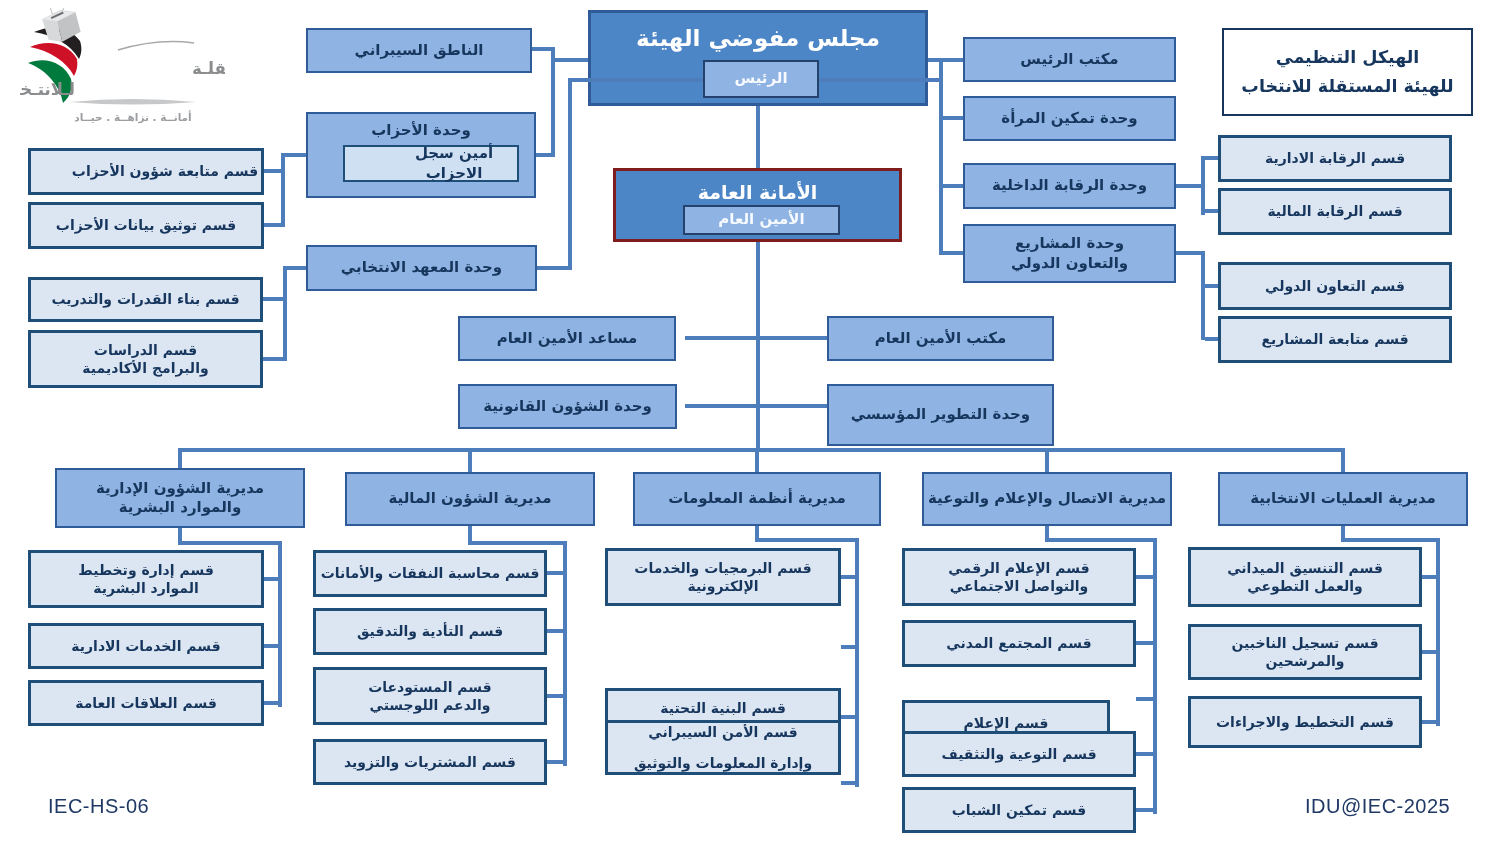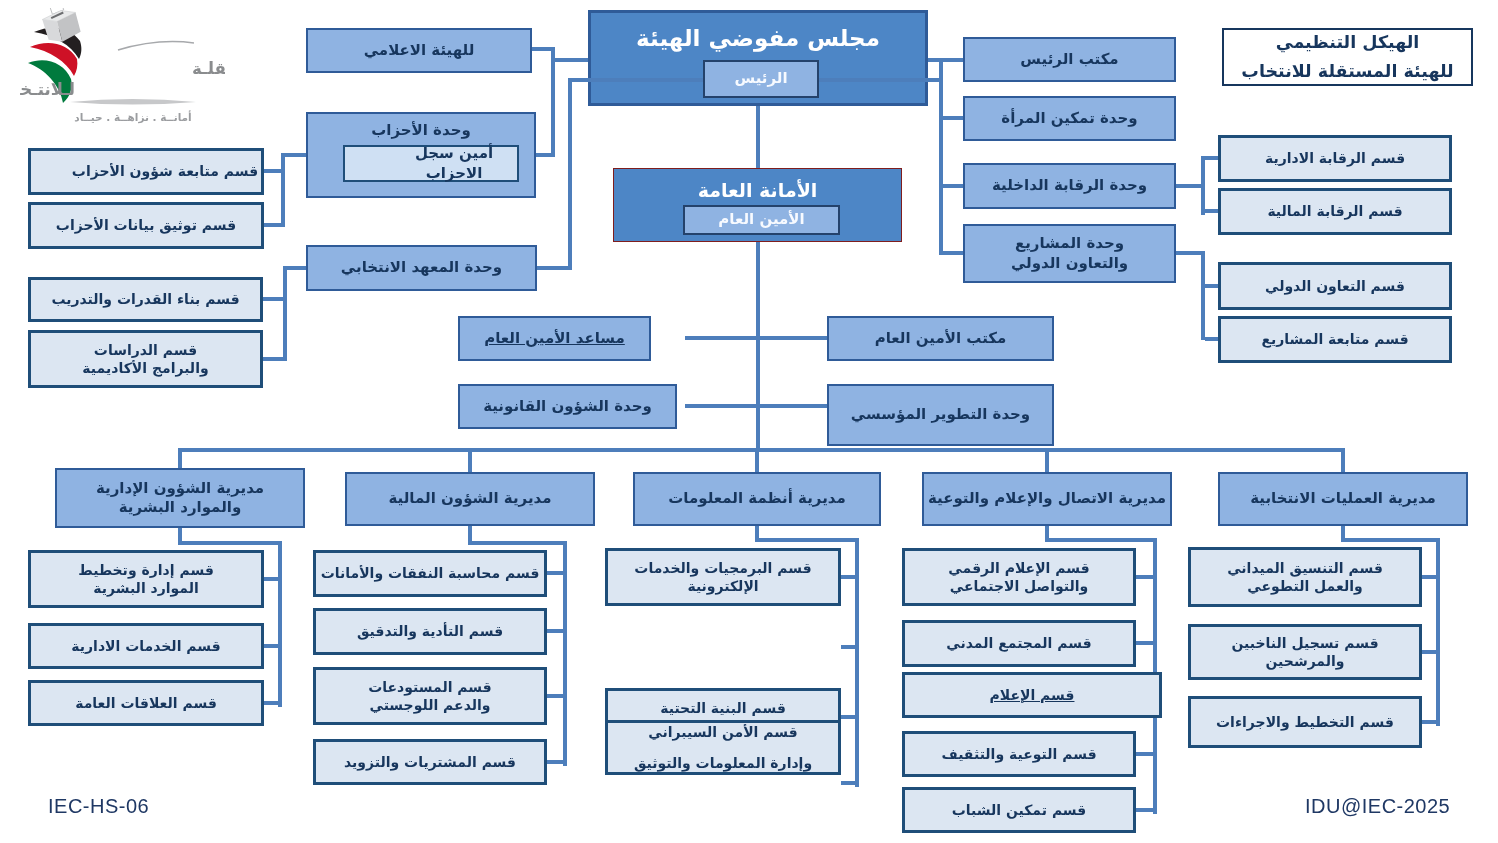--- a/index.html
+++ b/index.html
@@ -3,21 +3,21 @@
 <meta charset="utf-8">
 <style>
   html,body{margin:0;padding:0;background:#ffffff;}
   #stage{position:relative;width:1498px;height:843px;background:#ffffff;overflow:hidden;
          font-family:"DejaVu Sans",sans-serif;}
   .cline{position:absolute;background:#4D7EBB;z-index:2;}
   .bx{position:absolute;display:flex;flex-direction:column;align-items:center;justify-content:center;
       text-align:center;font-weight:bold;direction:rtl;z-index:3;box-sizing:border-box;line-height:1.3;}
   .head {background:#4D86C6;border:3px solid #2F5B98;color:#ffffff;font-size:23px;
          justify-content:flex-start;padding-top:11px;z-index:1;}
-  .head2{background:#4D86C6;border:1px solid #7f1d1d;color:#ffffff;font-size:19px;
+  .head2{background:#4D86C6;border:3px solid #7f1d1d;color:#ffffff;font-size:19px;
          justify-content:flex-start;padding-top:9px;z-index:4;}
   .inner {background:#8FB3E2;border:2px solid #24426B;color:#F7FAFF;font-size:15px;z-index:5;}
   .inner2{background:#CFE0F3;border:2px solid #1F4E79;color:#17365D;font-size:15px;z-index:5;}
   .unit{background:#8FB3E2;border:2px solid #2F5B98;color:#17365D;font-size:15px;}
   .dept{background:#DCE6F2;border:3px solid #1F4E79;color:#17365D;font-size:14px;}
   .title{background:#ffffff;border:2px solid #17365D;color:#17365D;font-size:17.5px;line-height:1.65;}
   .footer{position:absolute;font-family:"Liberation Sans",sans-serif;font-size:20px;
           color:#1F3864;z-index:6;letter-spacing:0.5px;}
   #logo{position:absolute;left:20px;top:8px;z-index:6;}
   #logo text{font-family:"DejaVu Sans",sans-serif;font-weight:bold;direction:rtl;}
@@ -130,26 +130,26 @@
     </div>
     <div class="bx inner" style="left: 703px; top: 60px; width: 116px; height: 38px;">
       <div>الرئيس</div>
     </div>
     <div class="bx head2" style="left: 613px; top: 168px; width: 289px; height: 74px;">
       <div>الأمانة العامة</div>
     </div>
     <div class="bx inner" style="left: 683px; top: 205px; width: 157px; height: 30px;">
       <div>الأمين العام</div>
     </div>
-    <div class="bx title" style="left: 1222px; top: 28px; width: 251px; height: 58px;">
+    <div class="bx title" style="left: 1222px; top: 28px; width: 251px; height: 88px;">
       <div>الهيكل التنظيمي</div>
       <div>للهيئة المستقلة للانتخاب</div>
     </div>
     <div class="bx unit" style="left: 306px; top: 28px; width: 226px; height: 45px;">
-      <div>للهيئة الاعلامي</div>
+      <div>الناطق السيبراني</div>
     </div>
     <div class="bx unit" style="left: 306px; top: 112px; width: 230px; height: 86px; justify-content: flex-start; padding-top: 7px;">
       <div>وحدة الأحزاب</div>
     </div>
     <div class="bx inner2" style="left: 343px; top: 145px; width: 176px; height: 37px; padding-left: 46px;">
       <div>أمين سجل الاحزاب</div>
     </div>
     <div class="bx dept" style="left: 28px; top: 148px; width: 236px; height: 47px; padding-left: 38px;">
       <div>قسم متابعة شؤون الأحزاب</div>
     </div>
@@ -184,21 +184,21 @@
     </div>
     <div class="bx dept" style="left: 1218px; top: 188px; width: 234px; height: 47px;">
       <div>قسم الرقابة المالية</div>
     </div>
     <div class="bx dept" style="left: 1218px; top: 262px; width: 234px; height: 48px;">
       <div>قسم التعاون الدولي</div>
     </div>
     <div class="bx dept" style="left: 1218px; top: 316px; width: 234px; height: 47px;">
       <div>قسم متابعة المشاريع</div>
     </div>
-    <div class="bx unit" style="left: 458px; top: 316px; width: 193px; height: 45px; text-decoration: underline;">
+    <div class="bx unit" style="left: 458px; top: 316px; width: 218px; height: 45px;">
       <div>مساعد الأمين العام</div>
     </div>
     <div class="bx unit" style="left: 827px; top: 316px; width: 227px; height: 45px;">
       <div>مكتب الأمين العام</div>
     </div>
     <div class="bx unit" style="left: 458px; top: 384px; width: 219px; height: 45px;">
       <div>وحدة الشؤون القانونية</div>
     </div>
     <div class="bx unit" style="left: 827px; top: 384px; width: 227px; height: 62px;">
       <div>وحدة التطوير المؤسسي</div>
@@ -254,21 +254,21 @@
       <div>قسم الأمن السيبراني</div>
       <div>وإدارة المعلومات والتوثيق</div>
     </div>
     <div class="bx dept" style="left: 902px; top: 548px; width: 234px; height: 58px;">
       <div>قسم الإعلام الرقمي</div>
       <div>والتواصل الاجتماعي</div>
     </div>
     <div class="bx dept" style="left: 902px; top: 620px; width: 234px; height: 47px;">
       <div>قسم المجتمع المدني</div>
     </div>
-    <div class="bx dept" style="left: 902px; top: 672px; width: 260px; height: 46px; text-decoration: underline;">
+    <div class="bx dept" style="left: 902px; top: 700px; width: 208px; height: 46px;">
       <div>قسم الإعلام</div>
     </div>
     <div class="bx dept" style="left: 902px; top: 731px; width: 234px; height: 46px;">
       <div>قسم التوعية والتثقيف</div>
     </div>
     <div class="bx dept" style="left: 902px; top: 787px; width: 234px; height: 46px;">
       <div>قسم تمكين الشباب</div>
     </div>
     <div class="bx dept" style="left: 1188px; top: 547px; width: 234px; height: 60px; text-align: right;">
       <div>قسم التنسيق الميداني</div>

